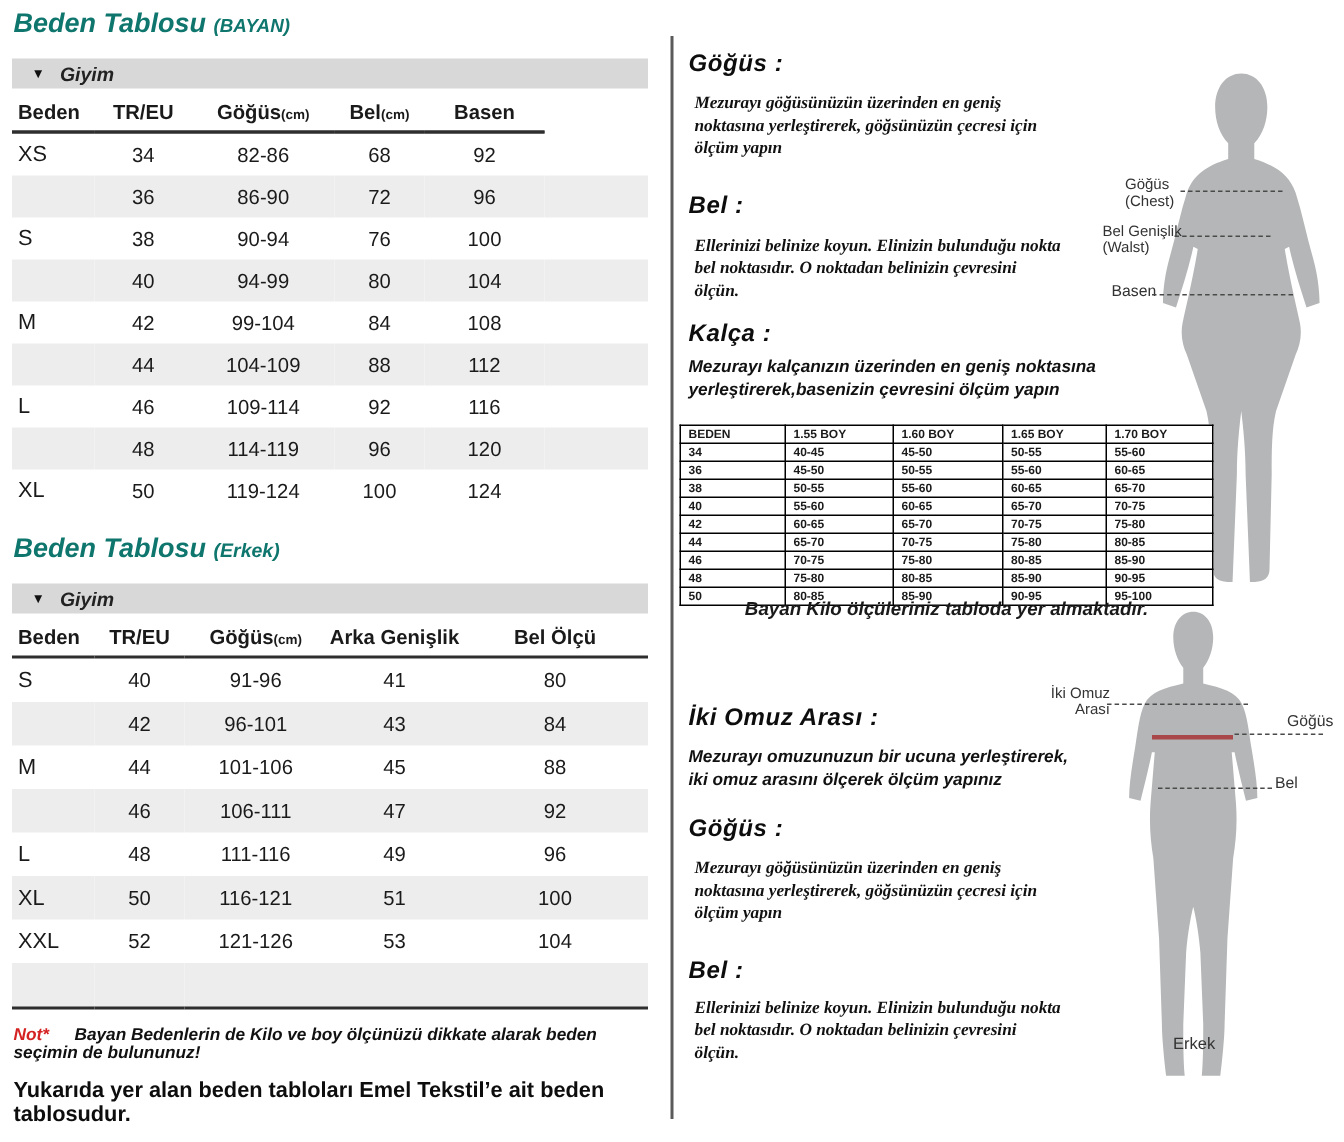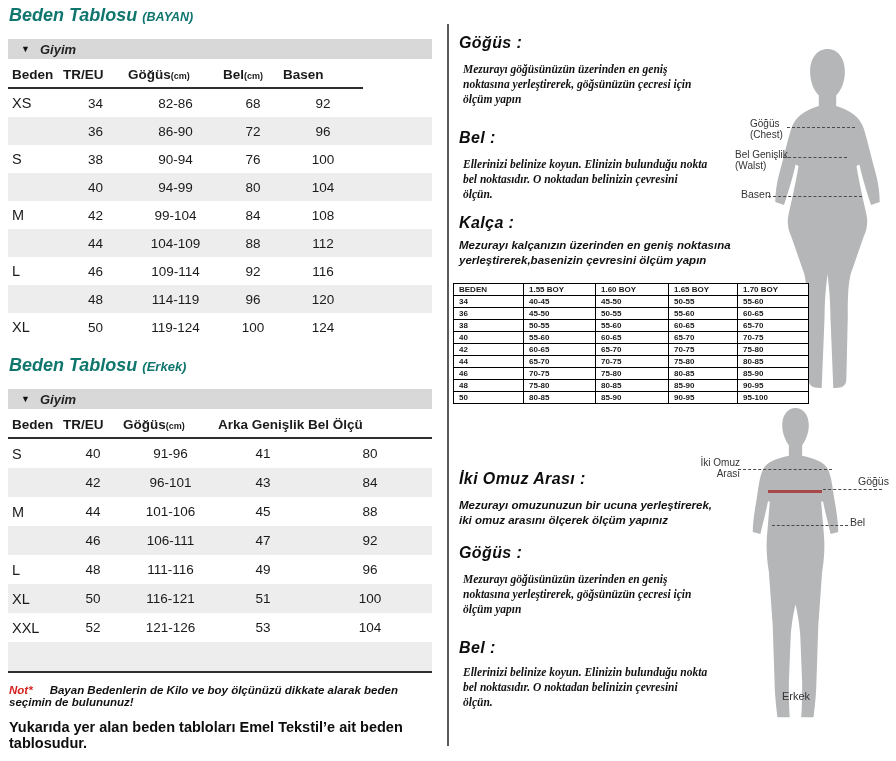--- a/index.html
+++ b/index.html
@@ -7,21 +7,21 @@
         font-family:"Liberation Sans",sans-serif;color:#1a1a1a;}
   
   .left{position:absolute;left:0;top:0;width:441px;}
   .title{margin:5px 0 0 9px;font-style:italic;font-weight:700;font-size:18px;color:#0f766e;}
   .title .suffix{font-size:12.5px;font-weight:600;margin-left:5px;}
   .title.men .suffix{font-size:13px;font-style:italic;}
   .giyim{margin:13px 0 0 8px;width:424px;height:20px;background:#d8d8d8;display:flex;
          align-items:center;font-style:italic;font-size:13px;font-weight:600;color:#222;}
   .giyim .tri{font-size:9px;margin:0 10px 0 13px;color:#111;font-style:normal;}
   table.size{margin:3px 0 0 8px;width:424px;border-collapse:collapse;table-layout:fixed;}
-  table.size thead th{font-weight:700;font-size:13.5px;text-align:left;height:25px;
+  table.size thead th{font-weight:700;font-size:13.5px;text-align:center;height:25px;
         vertical-align:middle;border-bottom:2px solid #2e2e2e;padding:0;}
   table.size thead th:first-child{text-align:left;padding-left:4px;}
   table.size thead th small{font-size:9px;font-weight:700;}
   table.size td{font-size:13.5px;text-align:center;height:28px;vertical-align:middle;padding:0;}
   table.size td:first-child{text-align:left;padding-left:4px;font-size:14.5px;}
   table.size tbody tr:nth-child(even){background:#ededed;}
   table#men-table{border-bottom:2px solid #2e2e2e;}
   table#men-table td{height:29px;}
   .note{margin:11px 0 0 9px;font-size:11.5px;font-weight:700;font-style:italic;color:#111;}
   .note .red{color:#d42121;margin-right:17px;}
@@ -378,20 +378,21 @@
           </tr>
           <tr>
             <td>50</td>
             <td>80-85</td>
             <td>85-90</td>
             <td>90-95</td>
             <td>95-100</td>
           </tr>
         </tbody>
     </table>
+    <div class="weight-caption">Bayan Kilo ölçüleriniz tabloda yer almaktadır.</div>
 
     <div class="fig" style="left:303px;top:406px;width:95px;height:315px;">
       <svg width="95" height="315" viewBox="0 0 100 330" preserveAspectRatio="none">
         <path fill="#b5b6b7" d="M50,2 C58,2 64,9 64,20 C64,28 61,36 57,41 L57,52
           C70,55 80,58 84,66 C88,74 89,86 91,98 C93,110 95,122 95,132
           L87,134 C84,122 81,110 79,100 L77,100
           C78,112 79,124 80,136 C81,150 80,162 78,174 L74,230 L72,290
           C72,300 70,318 69,326 L56,326 C57,316 57,300 57,290 L55,240
           C54,228 52,216 50,208 C48,216 46,228 45,240 L43,290
           C43,300 43,316 44,326 L31,326 C30,318 28,300 28,290 L26,230

